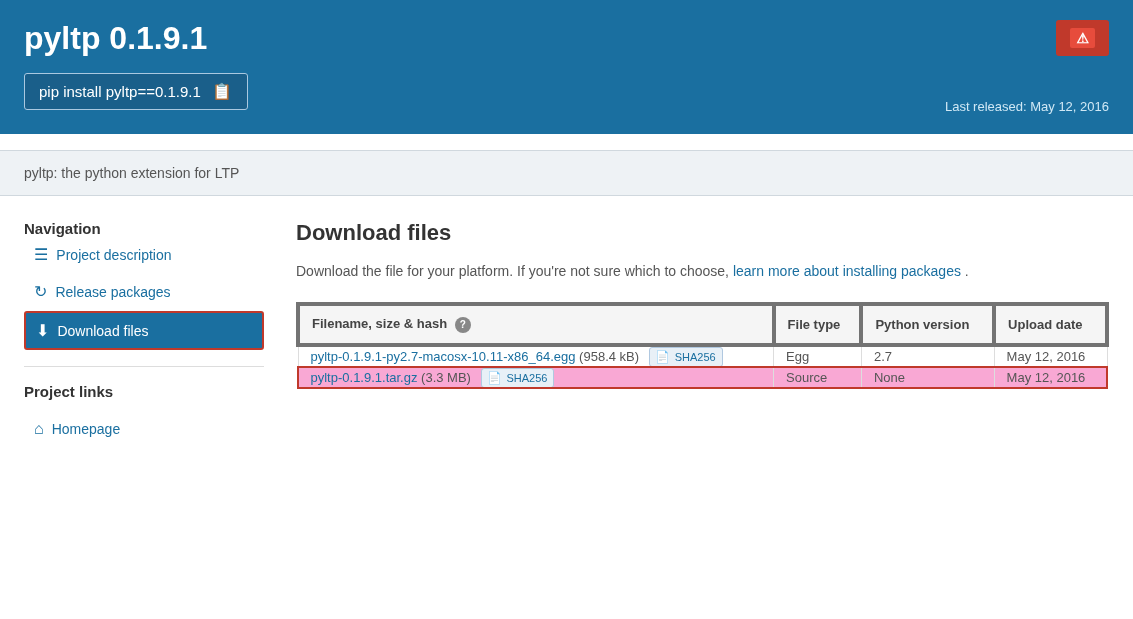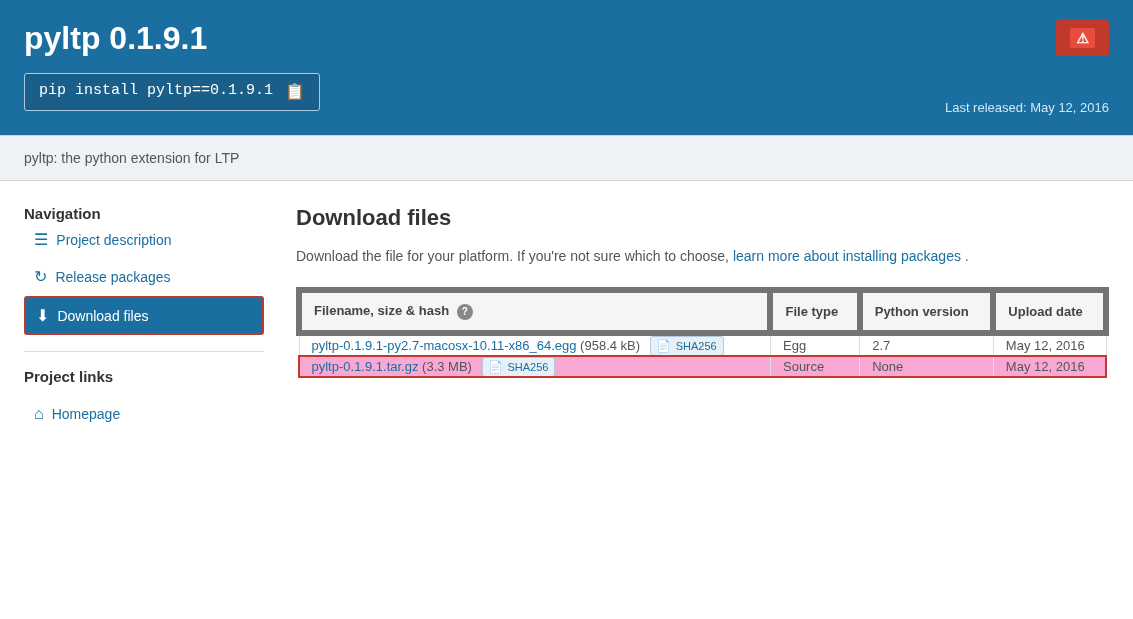--- a/index.html
+++ b/index.html
@@ -13,25 +13,25 @@
       position: relative;
     }
     .header-title {
       font-size: 32px;
       font-weight: bold;
       color: #fff;
       margin-bottom: 16px;
     }
     .pip-install-box {
       display: inline-flex;
-      align-items: flex-start;
+      align-items: center;
       background: #1a5f8a;
       border: 1px solid #aac8e0;
       padding: 8px 14px;
-      font-family: Liberation Mono, monospace;
+      font-family: Liberation Sans, sans-serif;
       font-size: 15px;
       color: #fff;
       border-radius: 3px;
     }
     .copy-icon {
       margin-left: 12px;
       cursor: pointer;
       font-size: 16px;
       color: #cce4f5;
     }
@@ -63,20 +63,21 @@
     }
 
     
     .description-bar {
       background: #eef2f5;
       border-top: 1px solid #d0d8de;
       border-bottom: 1px solid #d0d8de;
       padding: 14px 24px;
       color: #555;
       font-size: 14px;
+      margin-top: 16px;
     }
 
     
     .main-layout {
       display: flex;
       padding: 24px;
       gap: 32px;
     }
 
     
@@ -142,21 +143,21 @@
     }
 
     
     .files-table {
       width: 100%;
       border-collapse: collapse;
       border: 1px solid #ddd;
     }
     .files-table th {
       background: #f5f5f5;
-      border: 6px solid #737373;
+      border: 4px solid #737373;
       padding: 10px 12px;
       text-align: left;
       font-size: 13px;
       color: #444;
       font-weight: 600;
     }
     .files-table td {
       border: 1px solid #ddd;
       padding: 0 12px;
       font-size: 13px;

